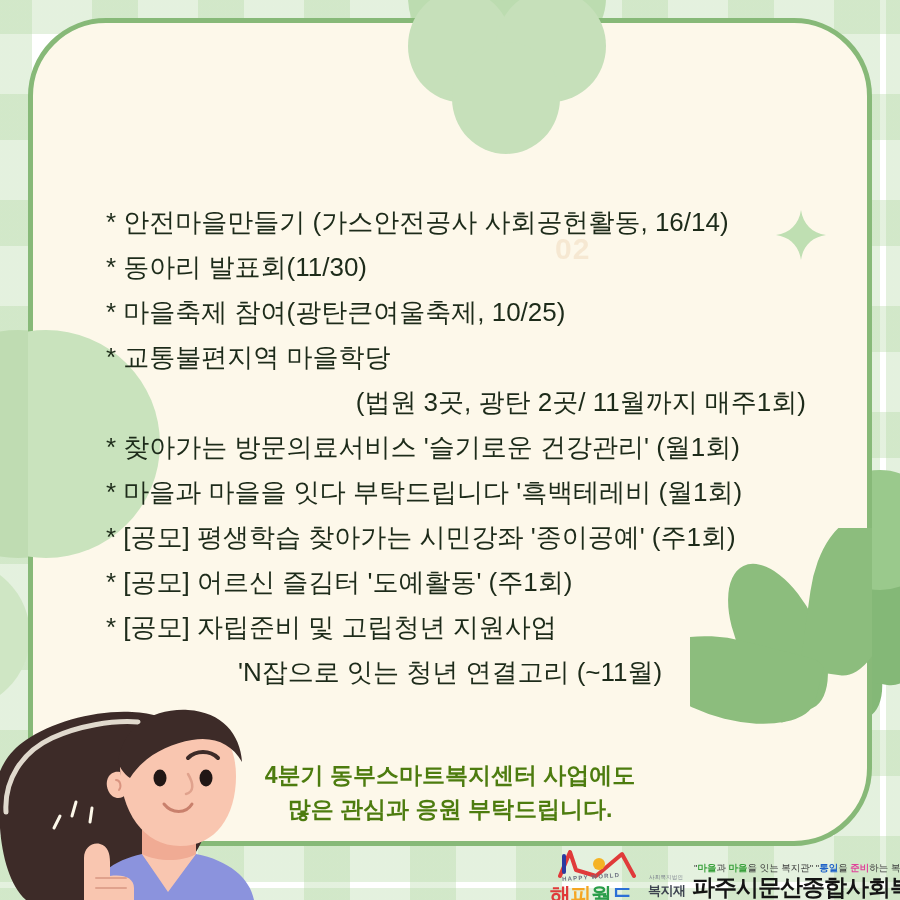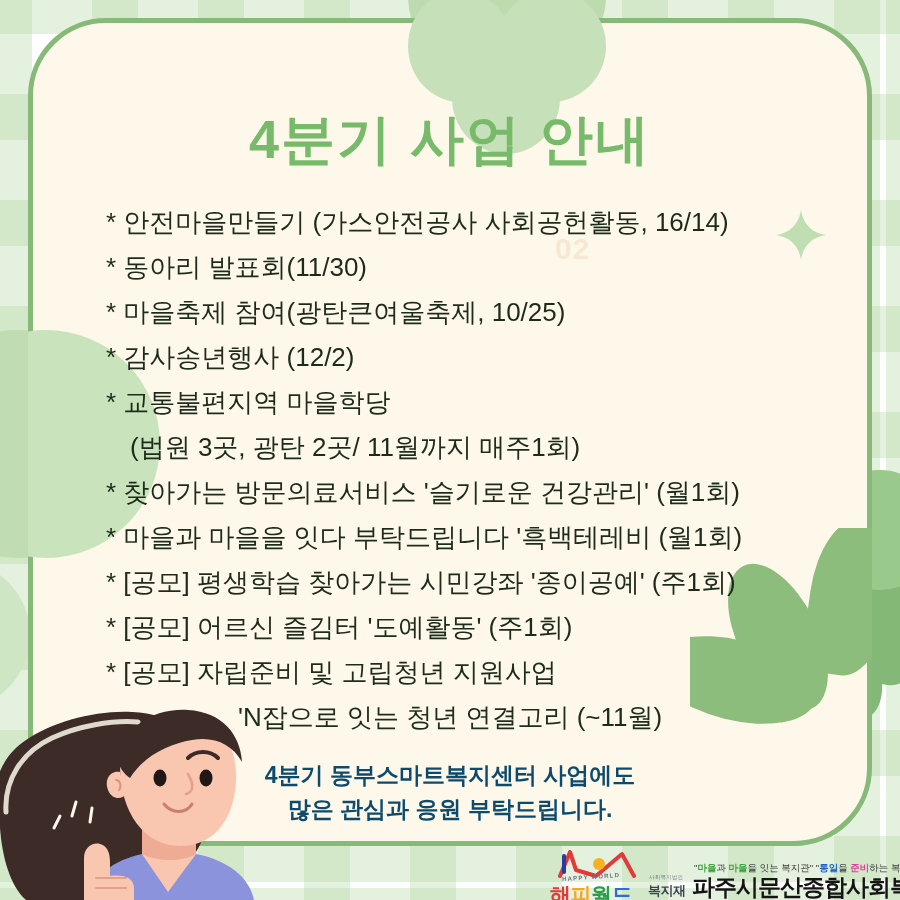--- a/index.html
+++ b/index.html
@@ -122,27 +122,27 @@
   
   .list{
     position:absolute;left:106px;top:200px;width:700px;z-index:6;
   }
   .row{
     display:block;
     font-size:26px;line-height:45px;color:#1d2b1a;
     white-space:nowrap;
     font-family:"Liberation Sans","DejaVu Sans",sans-serif;
   }
-  .row.sub{padding-left:24px;}
+  .row.sub{padding-left:24px;text-align:right;}
   .row.sub2{padding-left:132px;}
 
   
   .footer-msg{
     position:absolute;left:0;right:0;top:758px;z-index:6;
-    text-align:center;color:#0c4a6e;
+    text-align:center;color:#4d7c0f;
     font-size:23px;font-weight:700;line-height:34px;
     font-family:"Liberation Sans","DejaVu Sans",sans-serif;
   }
 
   
   .logobar{
     position:absolute;left:548px;top:846px;width:352px;height:54px;z-index:8;
     display:flex;align-items:flex-end;
   }
   .hw-logo{position:relative;width:102px;height:52px;flex:0 0 auto;}
@@ -224,27 +224,25 @@
   </div>
 
   <div class="sparkle">
     <svg width="54" height="54" viewBox="0 0 54 54" aria-hidden="true">
       <path d="M27 2 C29 16 38 25 52 27 C38 29 29 38 27 52 C25 38 16 29 2 27 C16 25 25 16 27 2 Z" fill="#bfdfb2"></path>
     </svg>
   </div>
 
   <div class="watermark">02</div>
 
-  <div class="title">4분기 사업 안내</div>
 
   <div class="list">
       <div class="row">* 안전마을만들기 (가스안전공사 사회공헌활동, 16/14)</div>
       <div class="row">* 동아리 발표회(11/30)</div>
       <div class="row">* 마을축제 참여(광탄큰여울축제, 10/25)</div>
-      <div class="row">* 감사송년행사 (12/2)</div>
       <div class="row">* 교통불편지역 마을학당</div>
       <div class="row sub">(법원 3곳, 광탄 2곳/ 11월까지 매주1회)</div>
       <div class="row">* 찾아가는 방문의료서비스 '슬기로운 건강관리' (월1회)</div>
       <div class="row">* 마을과 마을을 잇다 부탁드립니다 '흑백테레비 (월1회)</div>
       <div class="row">* [공모] 평생학습 찾아가는 시민강좌 '종이공예' (주1회)</div>
       <div class="row">* [공모] 어르신 즐김터 '도예활동' (주1회)</div>
       <div class="row">* [공모] 자립준비 및 고립청년 지원사업</div>
       <div class="row sub2">'N잡으로 잇는 청년 연결고리 (~11월)</div>
     </div>
 

